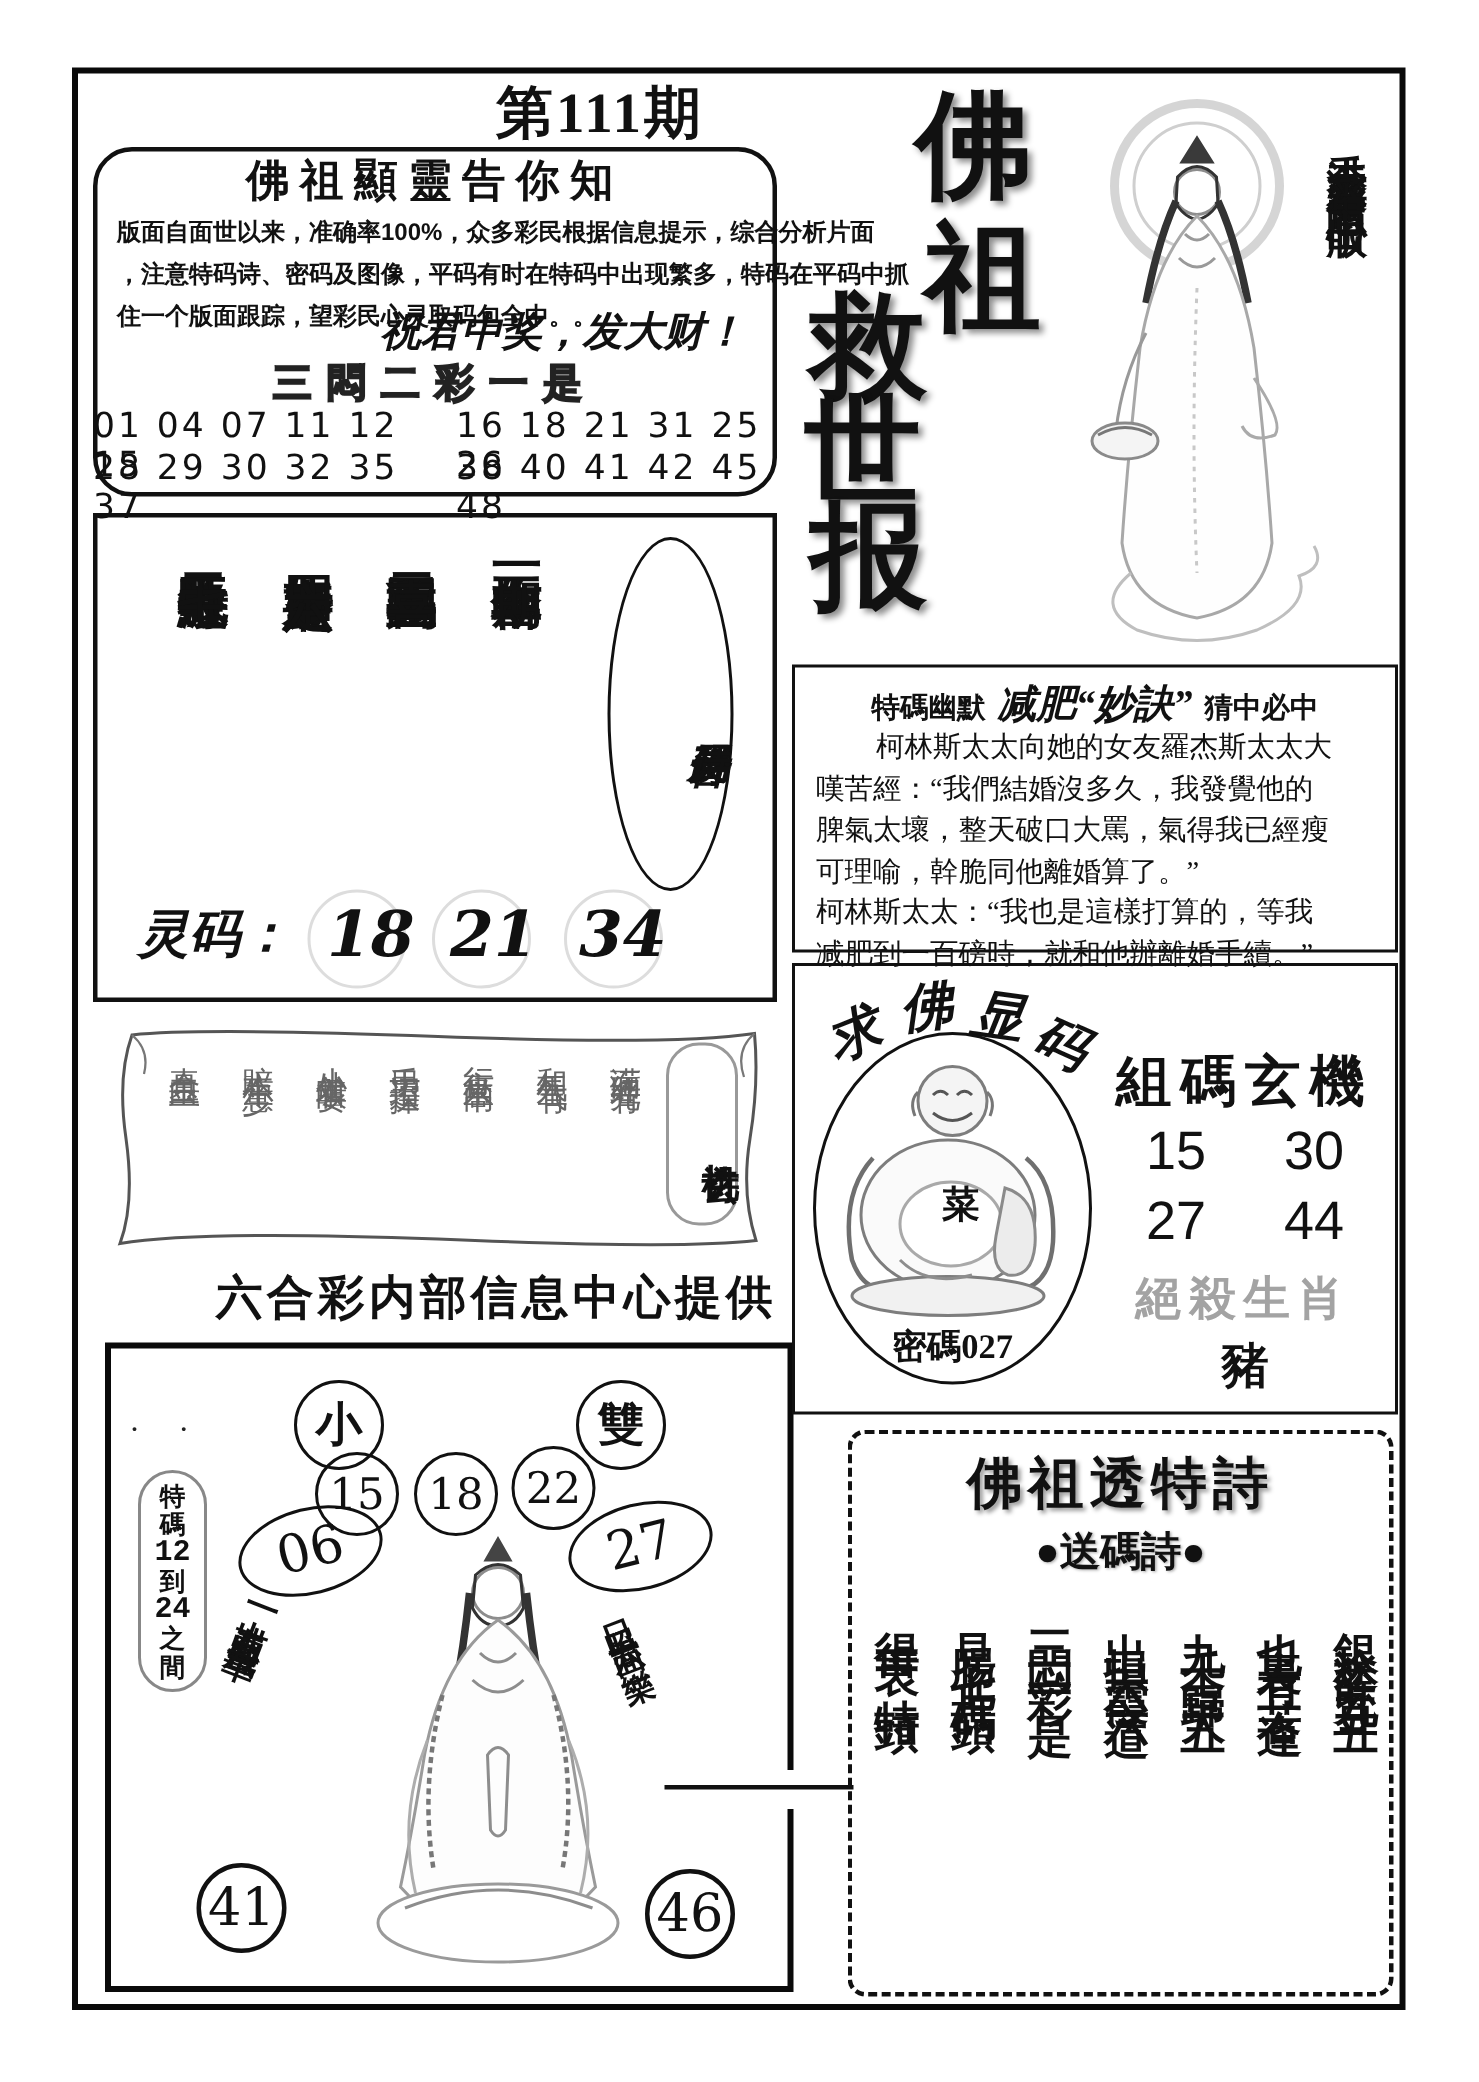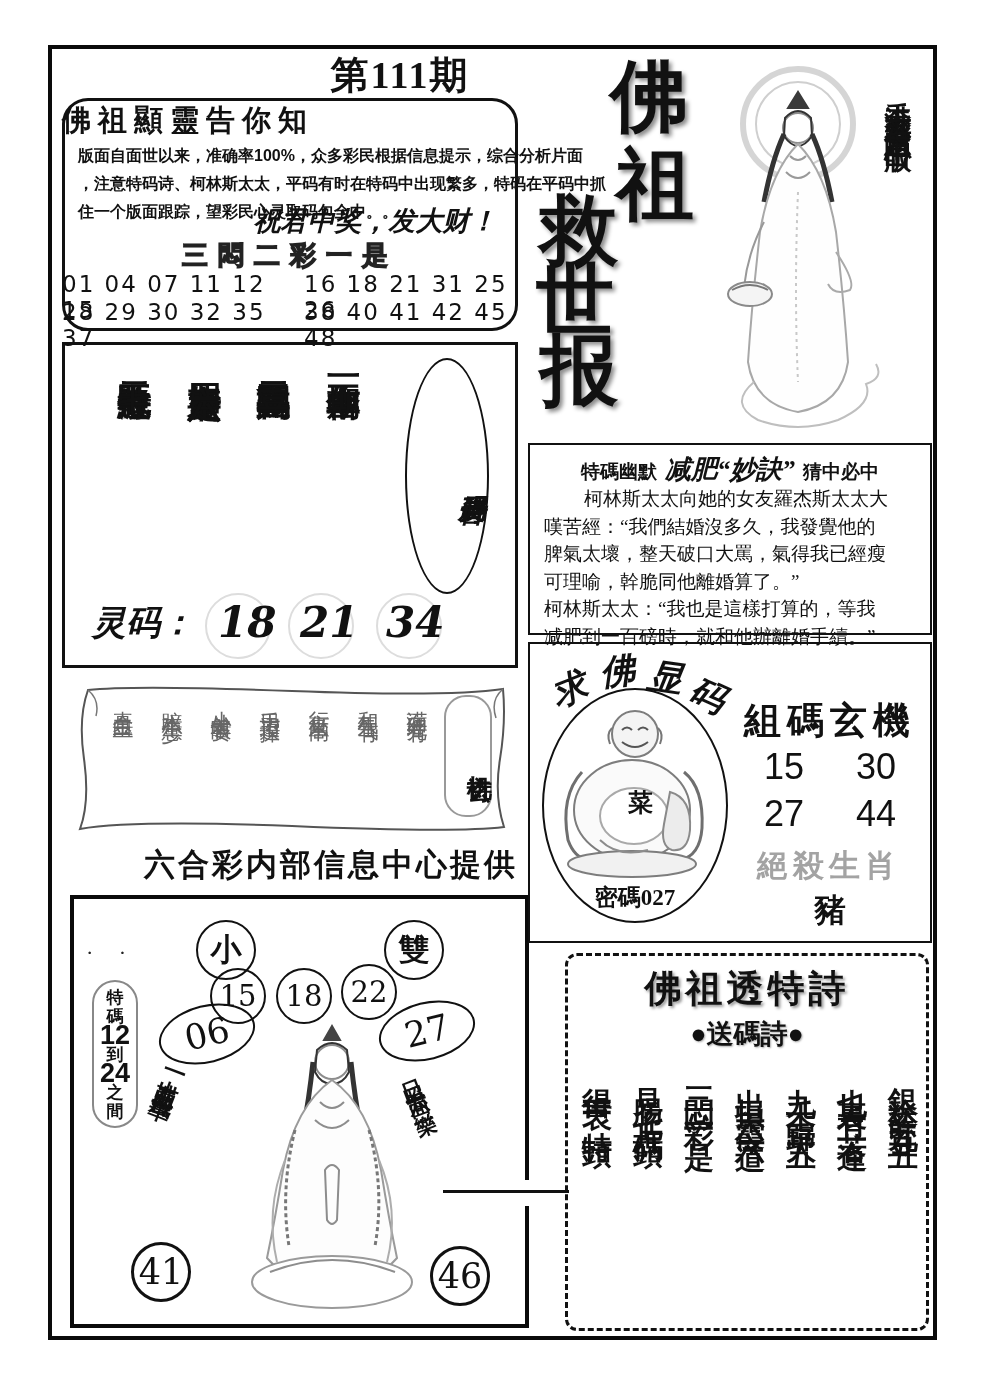--- a/index.html
+++ b/index.html
@@ -11,21 +11,21 @@
   .numserif{font-family:"DejaVu Serif",serif;}
   .vert{writing-mode:vertical-rl;text-orientation:upright;line-height:1;}
   .flexc{display:flex;align-items:center;justify-content:center;}
 
   #frame{left:48px;top:45px;width:889px;height:1295px;border:4px solid #0a0a0a;box-sizing:border-box;}
 
   #issue{left:290px;top:50px;width:220px;font-size:38px;font-weight:900;text-align:center;letter-spacing:2px;}
 
   
   #notice-box{left:62px;top:98px;width:456px;height:233px;border:3px solid #111;border-radius:26px;box-sizing:border-box;}
-  #notice-title{left:62px;top:101px;width:456px;font-size:29px;font-weight:900;letter-spacing:7px;}
+  #notice-title{left:62px;top:101px;width:456px;font-size:29px;font-weight:900;letter-spacing:7px;text-align:center;}
   #notice-body{left:78px;top:142px;width:430px;font-size:16px;font-weight:700;line-height:28px;white-space:nowrap;}
   #notice-blessing{left:235px;top:203px;width:280px;font-size:27px;font-weight:800;font-style:italic;text-align:center;white-space:nowrap;}
   #notice-slogan{left:62px;top:238px;width:456px;text-align:center;font-size:26px;font-weight:800;letter-spacing:10px;color:#fff;-webkit-text-stroke:1.3px #222;text-shadow:0 0 1px #444;}
   .numrow{left:62px;width:456px;display:flex;justify-content:center;gap:28px;font-size:23px;letter-spacing:2px;}
   #numrow1{top:271px;} #numrow2{top:299px;}
 
   
   #lingma-box{left:62px;top:342px;width:456px;height:326px;border:3px solid #111;box-sizing:border-box;}
   .lingma-col{top:358px;font-size:34px;font-weight:800;height:245px;}
   #lingma-oval{left:405px;top:358px;width:80px;height:232px;border:2px solid #111;border-radius:50%;}
@@ -39,21 +39,21 @@
   .xuanji-col{top:694px;font-size:21px;color:#666;height:130px;letter-spacing:3px;}
   #xuanji-label{left:444px;top:695px;width:48px;height:122px;border:2px solid #999;border-radius:22px;box-sizing:border-box;}
   #xuanji-label-text{left:444px;top:702px;width:48px;height:108px;font-size:25px;font-weight:800;display:flex;justify-content:center;}
 
   #provider{left:62px;top:844px;width:456px;text-align:right;font-size:31px;font-weight:900;letter-spacing:3px;}
 
   
   #diagram-box{left:70px;top:895px;width:459px;height:433px;border:4px solid #0a0a0a;box-sizing:border-box;}
   #diagram-dots{left:86px;top:940px;font-size:22px;letter-spacing:10px;color:#222;}
   #range-pill{left:92px;top:980px;width:46px;height:148px;border:2px solid #888;border-radius:23px;box-sizing:border-box;display:flex;flex-direction:column;align-items:center;justify-content:center;line-height:19px;font-size:17px;font-weight:700;}
-  #range-pill span.bignum{font-family:Liberation Sans, sans-serif;font-size:27px;font-weight:800;}
+  #range-pill span.bignum{font-family:Liberation Mono, monospace;font-size:20px;font-weight:800;}
   .big-circle{width:60px;height:60px;border:2.5px solid #111;border-radius:50%;font-size:31px;font-weight:800;box-sizing:border-box;}
   .num-circle{width:56px;height:56px;border:2.5px solid #111;border-radius:50%;font-size:29px;box-sizing:border-box;}
   .tilt-ellipse{width:98px;height:58px;border:2px solid #111;border-radius:50%;transform:rotate(-14deg);font-size:35px;box-sizing:border-box;}
   .corner-circle{width:60px;height:60px;border:3px solid #111;border-radius:50%;font-size:35px;box-sizing:border-box;}
   #diag-left{left:168px;top:1060px;font-size:23px;font-weight:700;letter-spacing:4px;transform:rotate(21deg);transform-origin:top center;}
   #diag-right{left:392px;top:1066px;font-size:21px;font-weight:700;letter-spacing:6px;transform:rotate(-21deg);transform-origin:top center;}
   #pointer-gap{left:523px;top:1180px;width:10px;height:26px;background:#fff;}
   #pointer-line{left:443px;top:1190px;width:126px;height:3px;background:#111;}
 
   
@@ -94,21 +94,21 @@
 <body>
 
 <div id="frame" class="abs"></div>
 
 <div id="issue" class="abs cjk">第111期</div>
 
 <div id="notice-box" class="abs"></div>
 <div id="notice-title" class="abs cjk">佛祖顯靈告你知</div>
 <div id="notice-body" class="abs hei">
   <div class="line">版面自面世以来，准确率100%，众多彩民根据信息提示，综合分析片面</div>
-  <div class="line">，注意特码诗、柯林斯太太，平码有时在特码中出现繁多，特码在平码中抓</div>
+  <div class="line">，注意特码诗、密码及图像，平码有时在特码中出现繁多，特码在平码中抓</div>
   <div class="line">住一个版面跟踪，望彩民心灵取码包全中。。</div>
 </div>
 <div id="notice-blessing" class="abs cjk">祝君中奖，发大财！</div>
 <div id="notice-slogan" class="abs cjk">三悶二彩一是</div>
 <div id="numrow1" class="abs numrow num">
   <span>01 04 07 11 12 15</span>
   <span>16 18 21 31 25 26</span>
 </div>
 <div id="numrow2" class="abs numrow num">
   <span>28 29 30 32 35 37</span>

